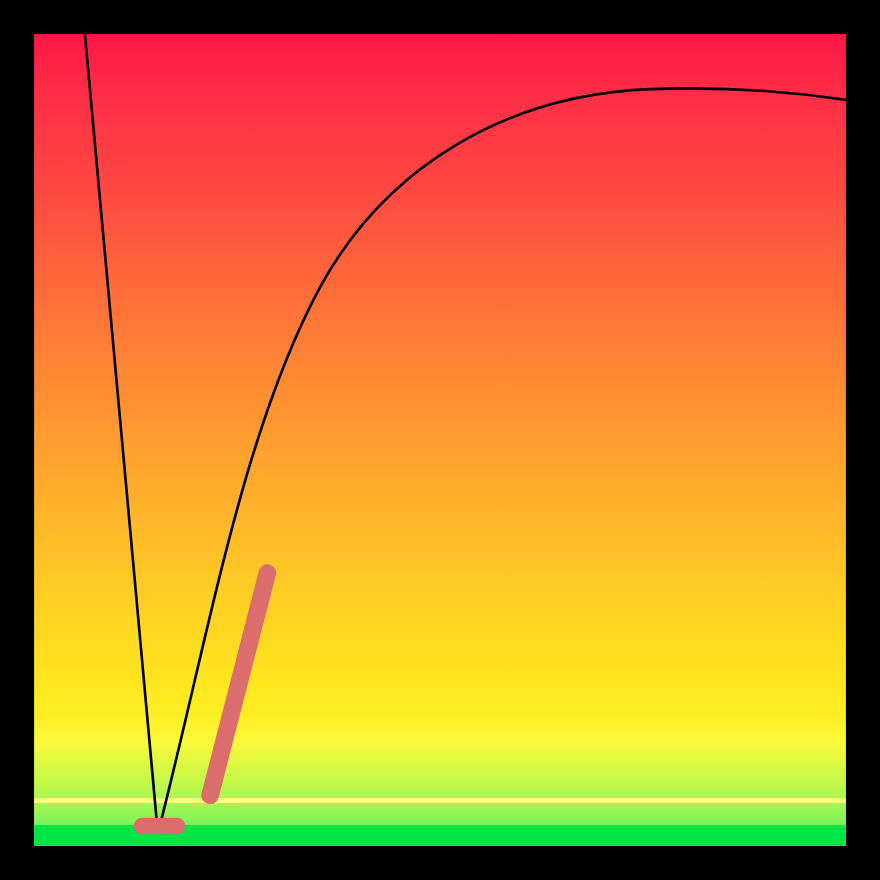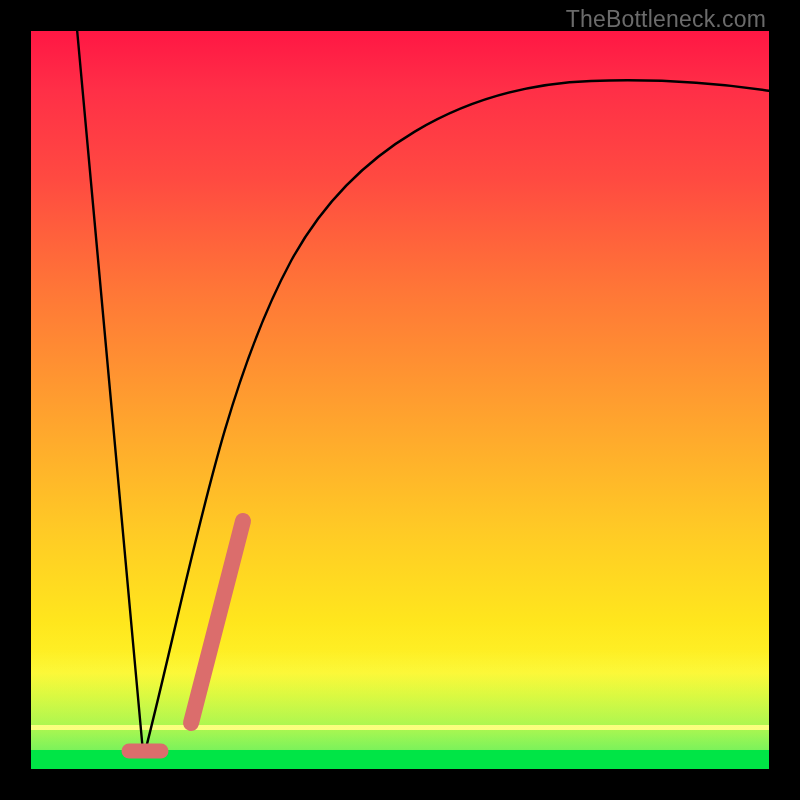--- a/index.html
+++ b/index.html
@@ -76,21 +76,20 @@
     top: 0;
     width: 738px;
     height: 738px;
     overflow: visible;
   }
 </style>
 </head>
 <body>
 <div class="frame">
 
-  <div class="watermark">TheBottleneck.com</div>
 
   <div class="plot-area">
     <svg class="curves" viewBox="0 0 738 738">
 
       <path d="M 46 -2 L 112 721" stroke="#000" stroke-width="2.4" fill="none" stroke-linecap="round"></path>
 
       <path d="M 114 721
                C 160 540, 190 360, 260 230
                C 320 120, 430 55, 560 50
                C 640 47, 700 54, 740 60" stroke="#000" stroke-width="2.4" fill="none" stroke-linecap="round"></path>

